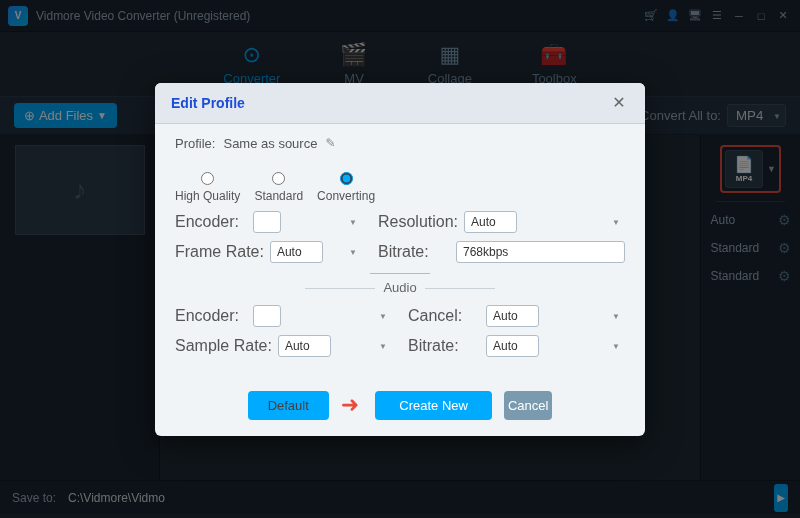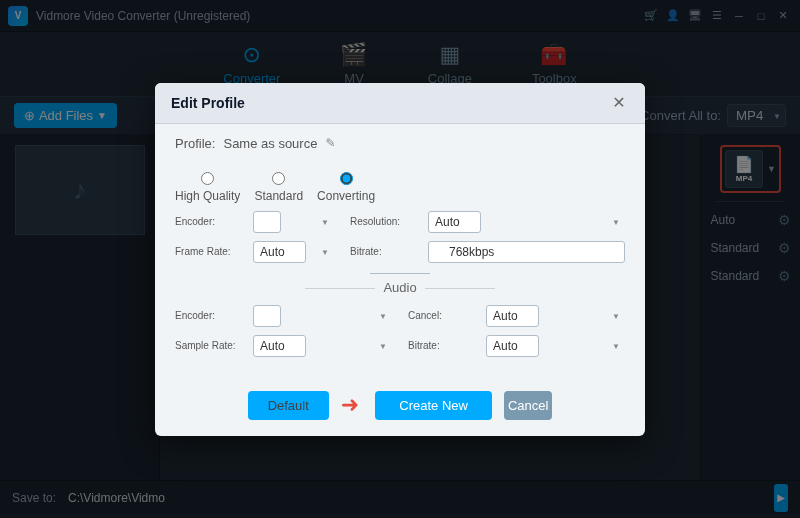--- a/index.html
+++ b/index.html
@@ -252,21 +252,21 @@
       box-shadow: 0 8px 32px rgba(0,0,0,0.5);
       color: #333;
     }
     #modal-header {
       background: #e2e8ed;
       padding: 10px 16px;
       border-radius: 6px 6px 0 0;
       display: flex; align-items: center; justify-content: space-between;
       border-bottom: 1px solid #c8d0d8;
     }
-    #modal-header .modal-title { font-size: 14px; font-weight: 600; color: #0f172a; }
+    #modal-header .modal-title { font-size: 14px; font-weight: 600; color: #1d4ed8; }
     #modal-header .modal-close {
       cursor: pointer; font-size: 16px; color: #666;
       width: 20px; height: 20px; display: flex; align-items: center; justify-content: center;
     }
     #modal-body { padding: 12px 20px; }
     .profile-row {
       display: flex; align-items: center; gap: 8px;
       margin-bottom: 21px;
       font-size: 13px; color: #555;
     }
@@ -286,21 +286,21 @@
     .form-grid {
       display: grid;
       grid-template-columns: 1fr 1fr;
       gap: 8px 16px;
       margin-bottom: 10px;
     }
     .form-row {
       display: flex; align-items: center; gap: 6px;
     }
     .form-label {
-      font-size: 10px; color: #555;
+      font-size: 16px; color: #555;
       white-space: nowrap;
       min-width: 72px;
     }
     .form-select {
       background: white;
       border: 1px solid #b0bcc8;
       border-radius: 3px;
       padding: 3px 20px 3px 6px;
       font-size: 12px;
       color: #333;
@@ -320,21 +320,21 @@
     }
     .radio-item {
       display: flex; align-items: center; gap: 4px;
       font-size: 12px; color: #555; cursor: pointer; flex-direction: column;
     }
     .radio-item input[type=radio] { accent-color: #00aaff; cursor: pointer; }
     .form-input {
       background: white;
       border: 1px solid #b0bcc8;
       border-radius: 3px;
-      padding: 3px 20px;
+      padding: 3px 6px;
       font-size: 12px;
       color: #333;
       flex: 1;
     }
     .modal-footer {
       display: flex; justify-content: center; gap: 12px;
       padding: 12px 20px 16px;
       align-items: center;
     }
     .btn-default {

